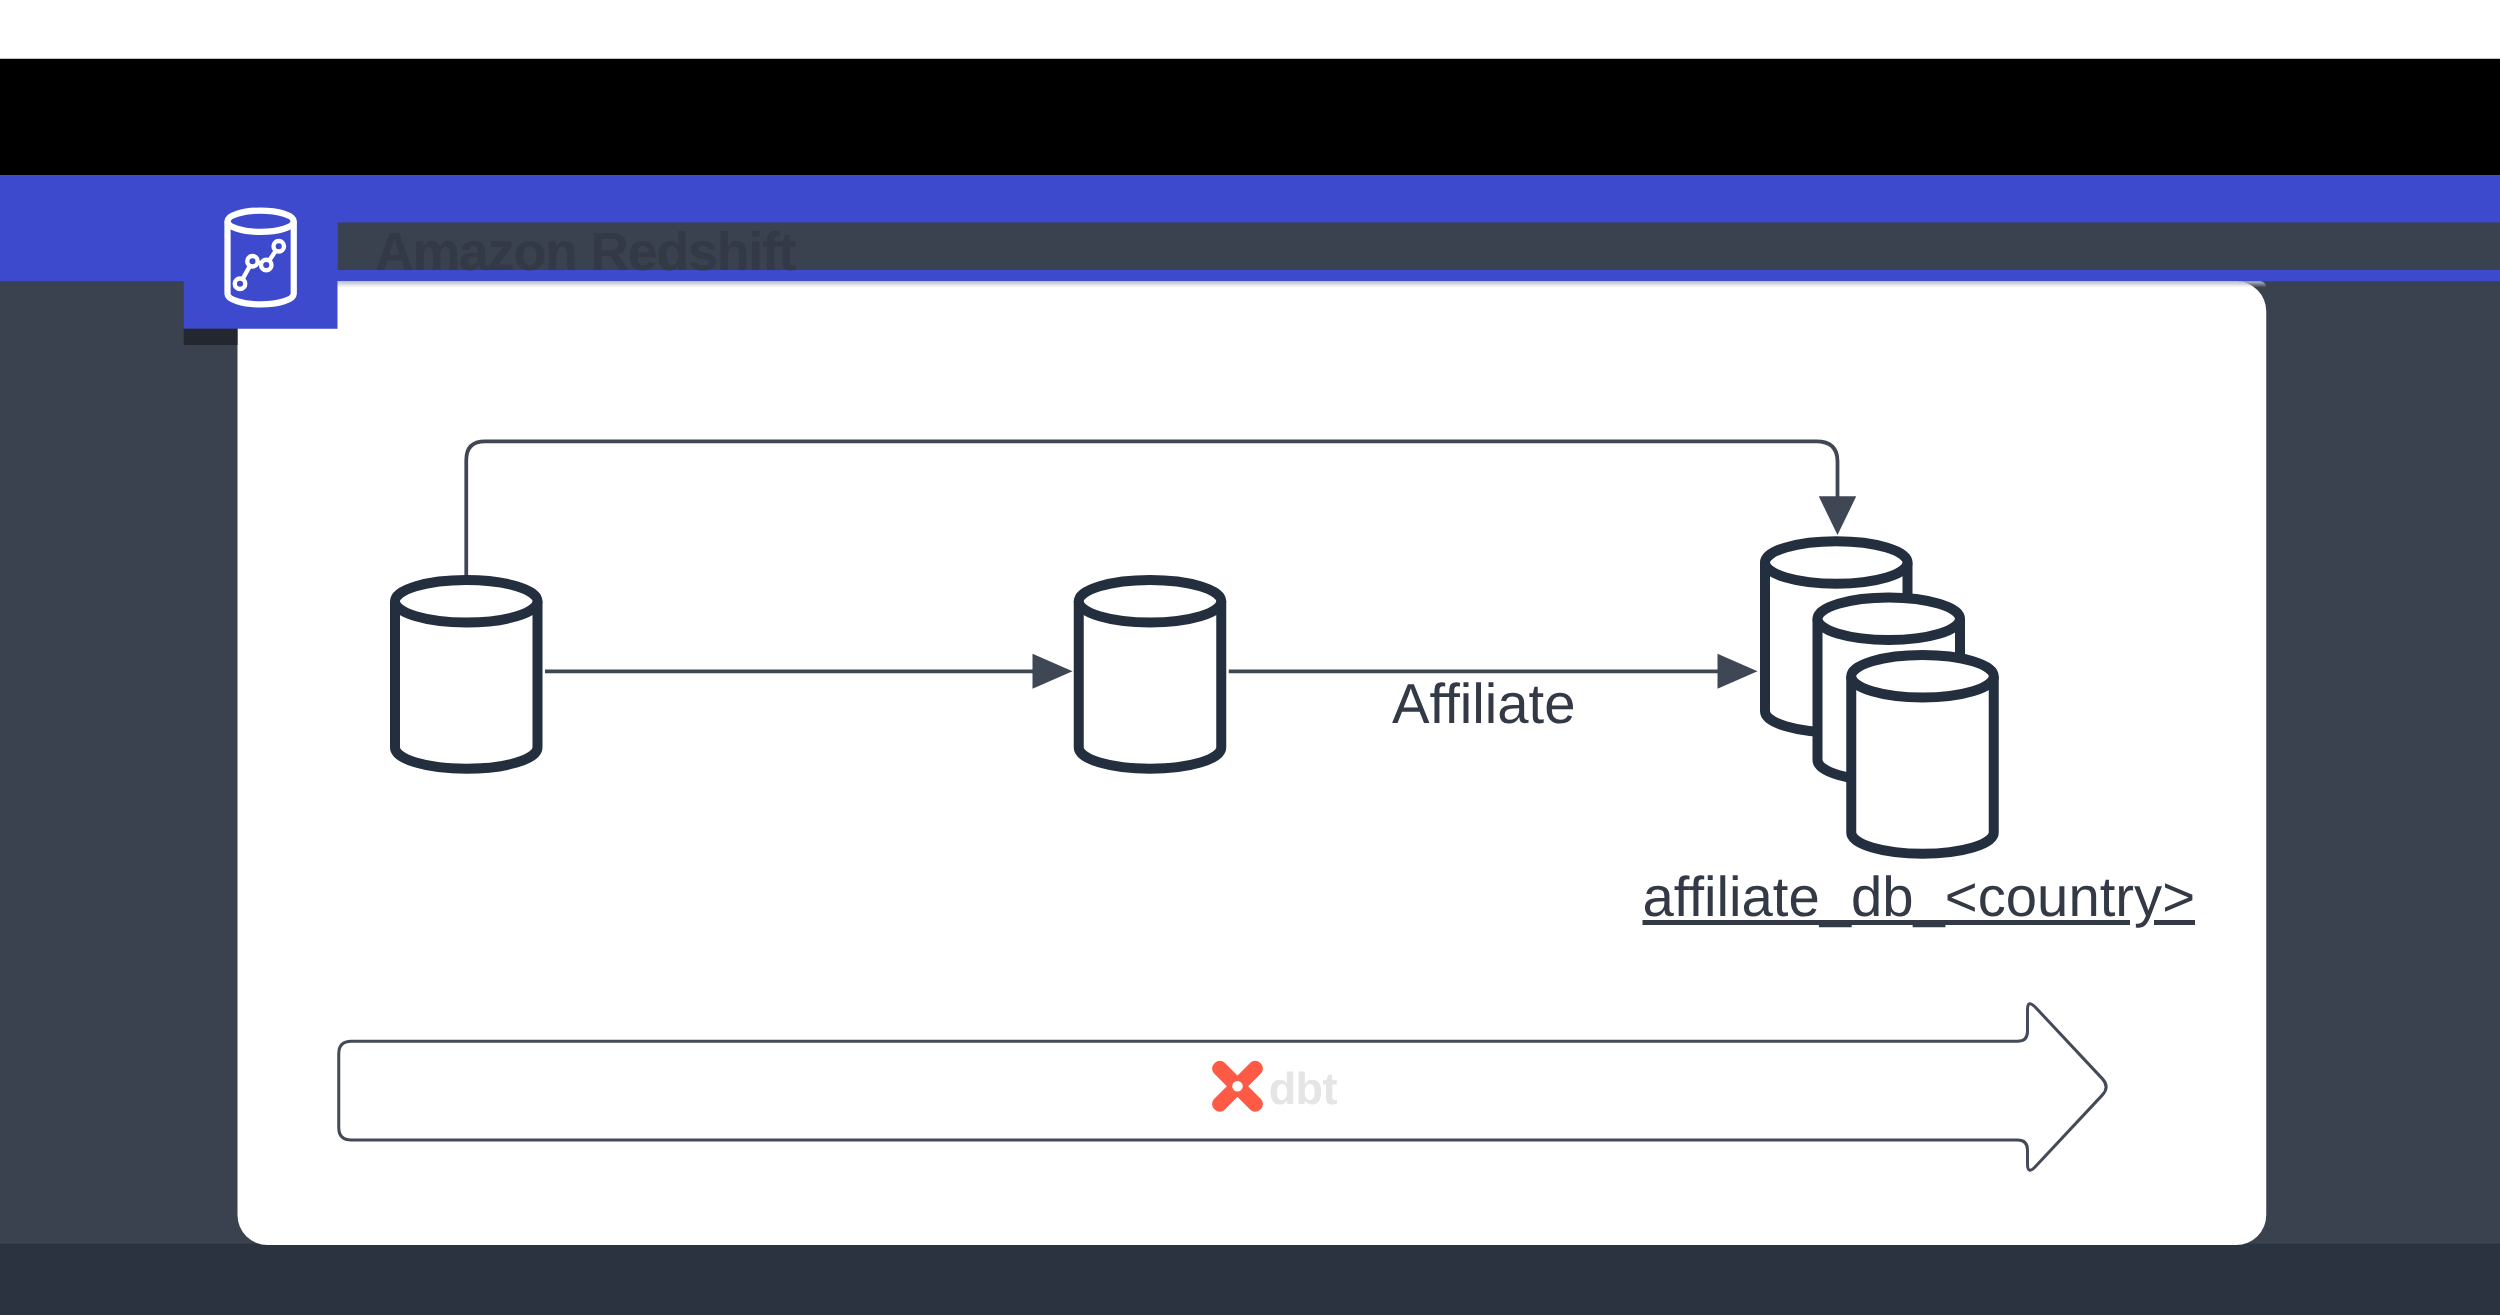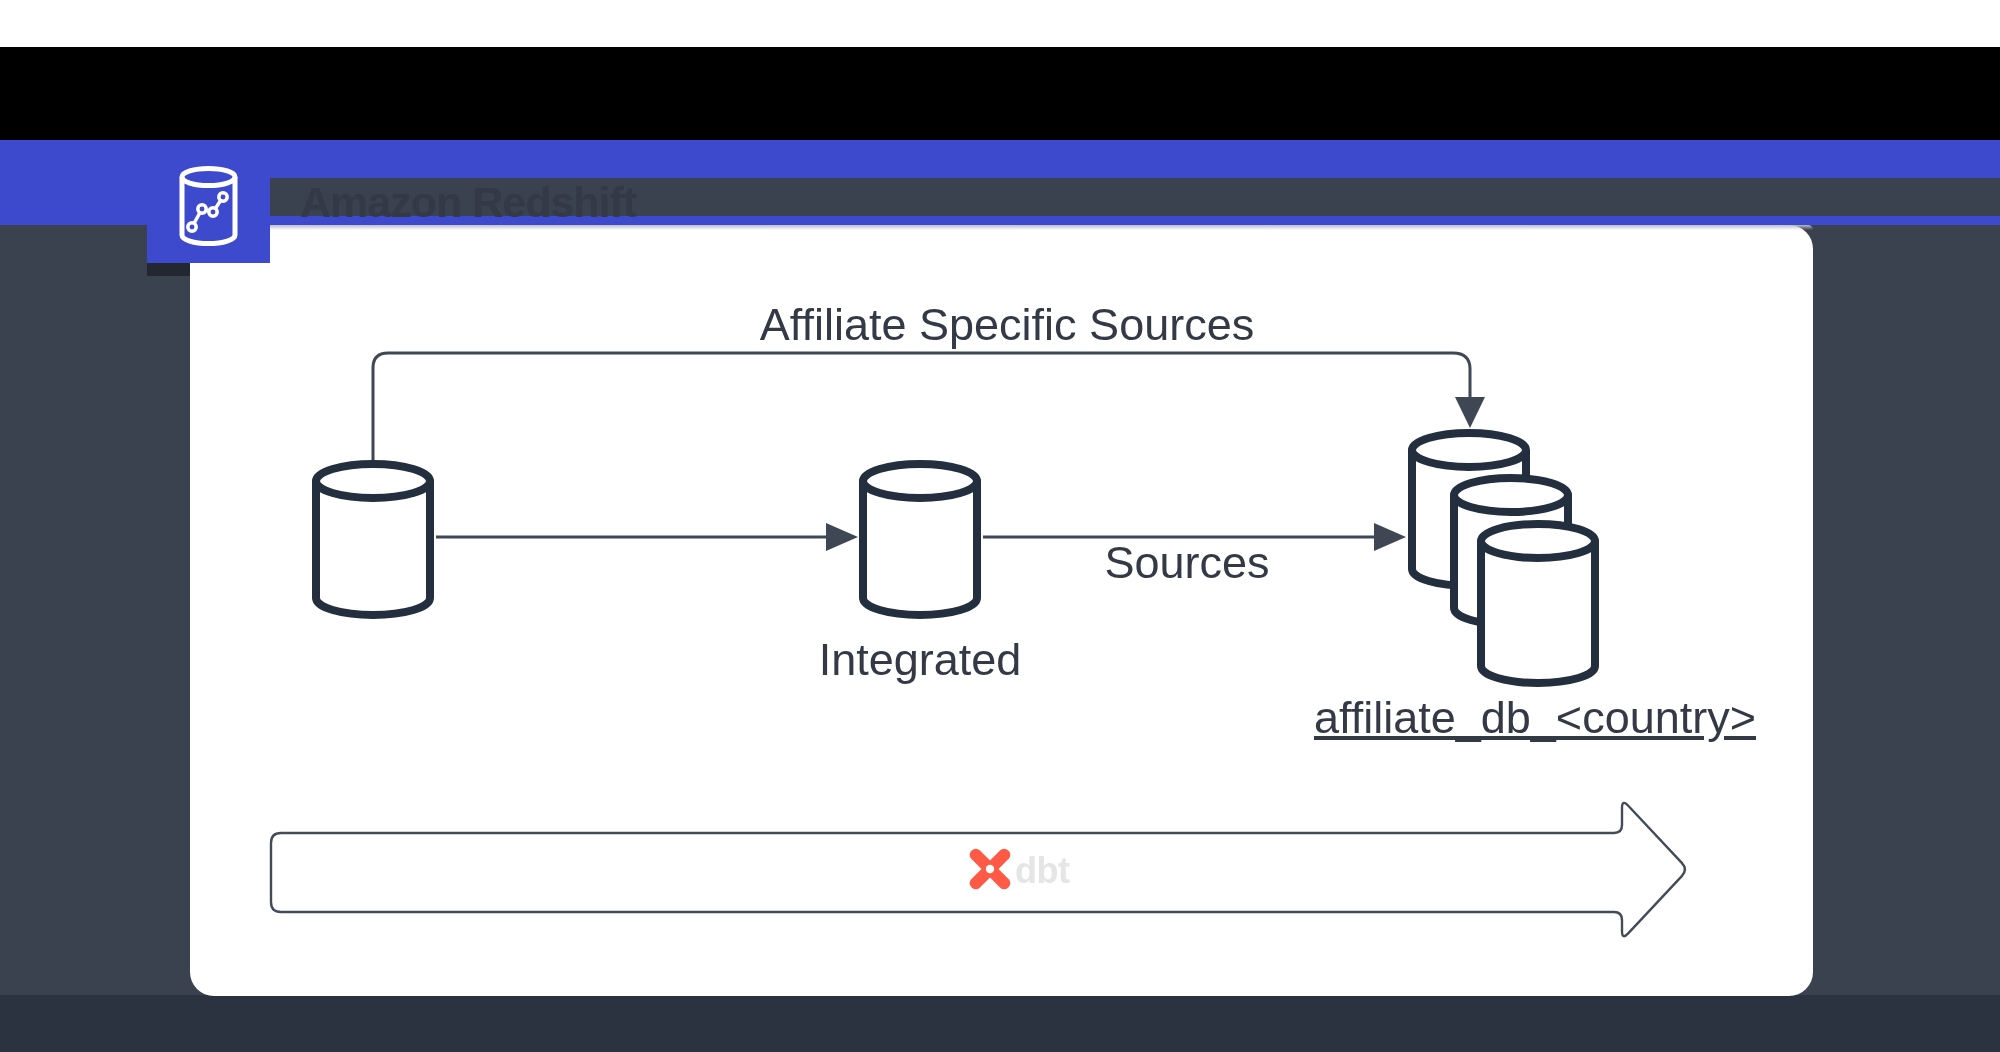--- a/index.html
+++ b/index.html
@@ -84,18 +84,16 @@
 
     <g transform="translate(990,822)">
       <g transform="rotate(45)" fill="#ff5a45">
         <rect x="-6" y="-26" width="12" height="52" rx="5.5"></rect>
         <rect x="-26" y="-6" width="52" height="12" rx="5.5"></rect>
       </g>
       <circle cx="0" cy="0" r="4.2" fill="#ffffff"></circle>
     </g>
   </svg>
 
-  <div class="lbl abs center" style="left:1007px;top:252px;">Affiliate Specific Sources</div>
-  <div class="lbl abs center" style="left:1187px;top:433px;line-height:55px;"><br><span>Sources</span></div>
-  <div class="lbl abs center" style="left:920px;top:587px;">Integrated</div>
+  <div class="lbl abs center" style="left:1187px;top:433px;line-height:55px;"><br><span>Affiliate</span></div>
   <div class="lbl abs center" style="left:1535px;top:645px;text-decoration:underline;">affiliate_db_&lt;country&gt;</div>
   <div id="dbt-text" class="abs">dbt</div>
 </div>
 
 </body></html>

